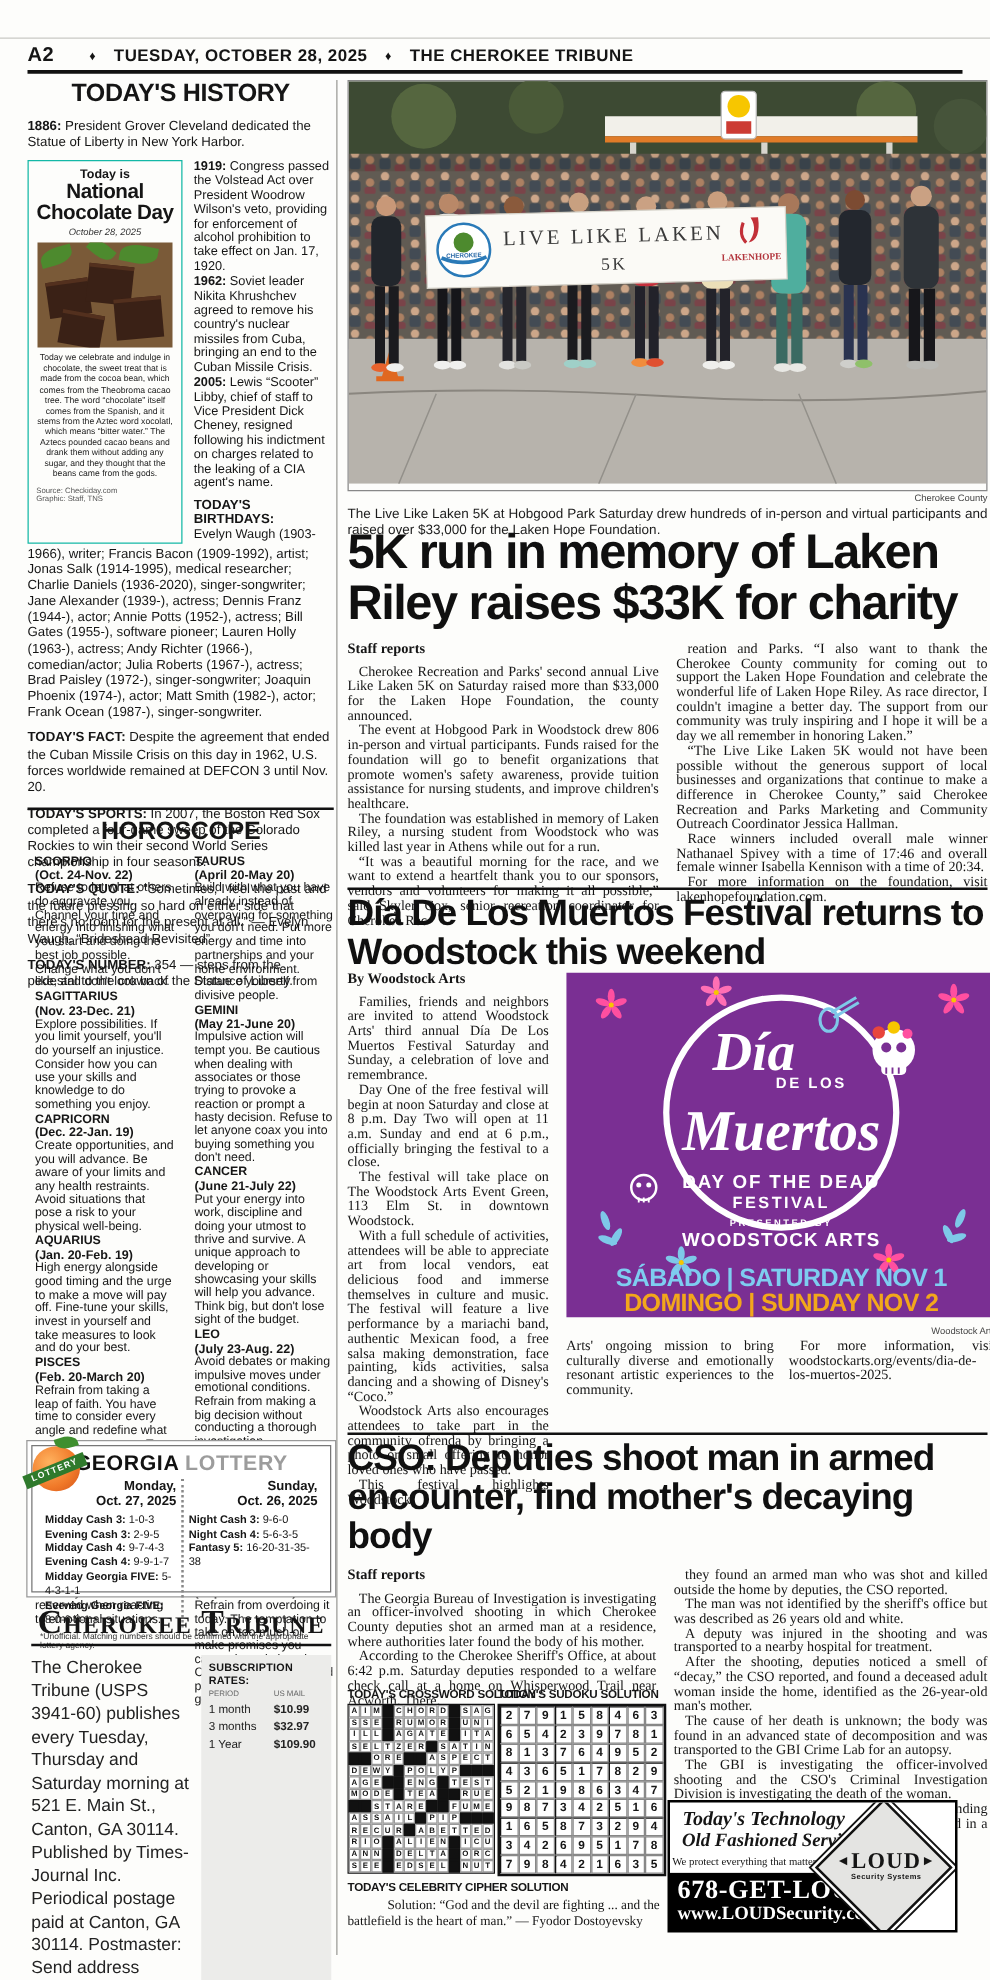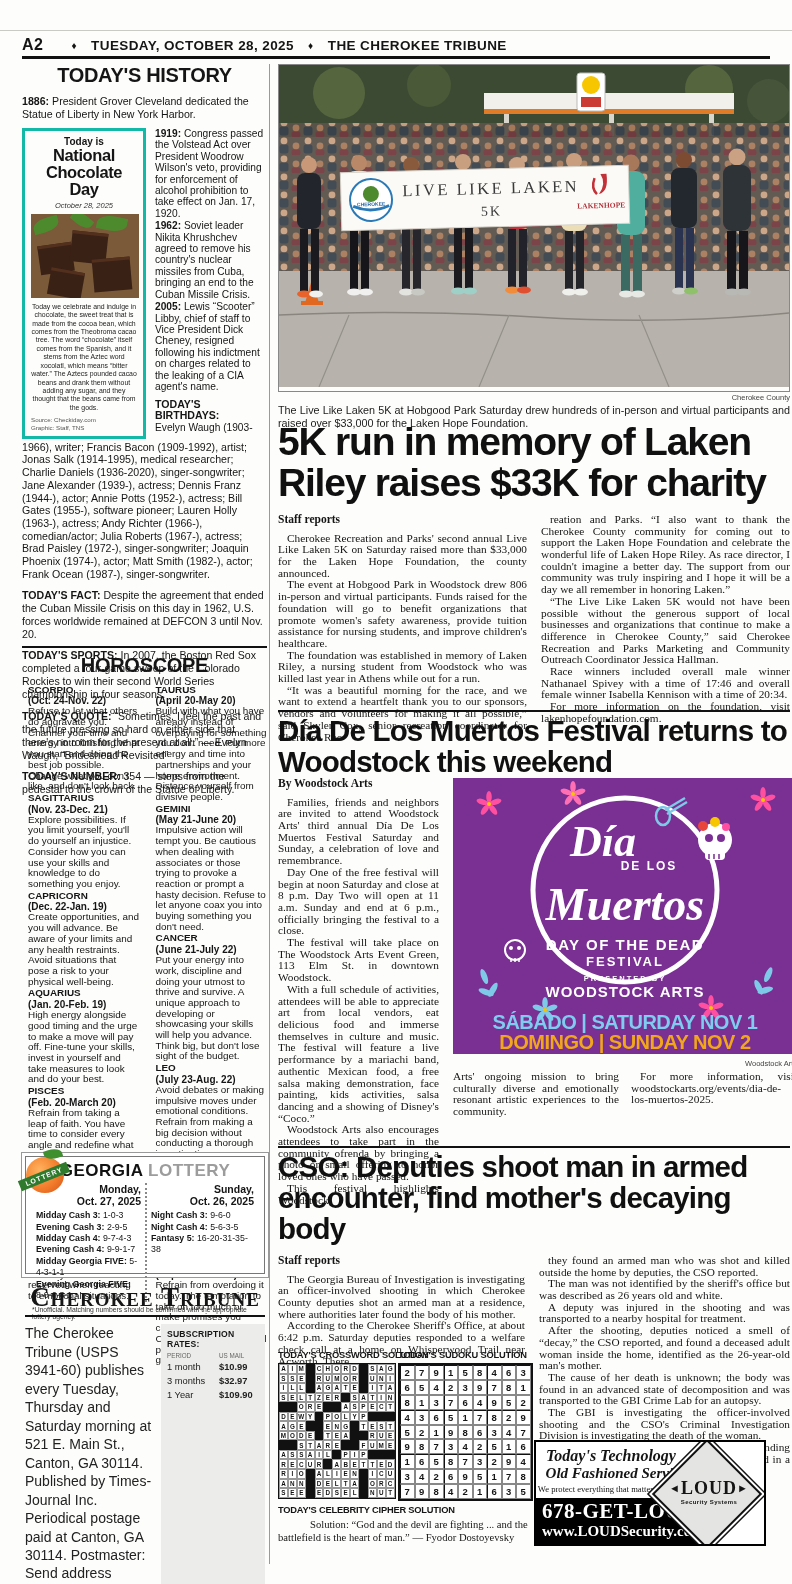--- a/index.html
+++ b/index.html
@@ -17,21 +17,21 @@
 
   
   .sec-big-title{font-weight:bold;font-size:20px;letter-spacing:-.3px;text-align:center;margin:0 0 8px 0;}
   .thin-rule{height:1.5px;background:#111;border:0;margin:10px 0 6px 0;}
   p{margin:0;}
 
   
   #history-block{left:22px;top:64px;width:245px;}
   .hist-intro{font-size:10.6px;line-height:1.22;margin-bottom:7px;}
   .choc-row{display:flex;gap:9px;}
-  .choc-box{width:124px;flex:0 0 124px;border:3px solid #14b8a6;padding:5px 6px 4px 6px;box-sizing:border-box;text-align:center;}
+  .choc-box{width:124px;flex:0 0 124px;border:1px solid #14b8a6;padding:5px 6px 4px 6px;box-sizing:border-box;text-align:center;}
   .choc-kicker{font-weight:bold;font-size:10px;}
   .choc-title{font-weight:bold;font-size:16.5px;line-height:1.05;letter-spacing:-.4px;}
   .choc-date{font-style:italic;font-size:7.5px;color:#333;margin:2px 0 4px 0;}
   .choc-img{position:relative;width:108px;height:84px;margin:0 auto 5px auto;background:#7a5a38;overflow:hidden;}
   .choc-img .sq{position:absolute;background:#3a2116;border-top:3px solid #53301e;}
   .choc-img .leaf{position:absolute;background:#4d8a2e;border-radius:60% 0 60% 0;}
   .choc-cap{font-size:6.9px;line-height:1.22;text-align:center;color:#222;}
   .choc-src{font-size:6.2px;color:#555;text-align:left;margin-top:4px;line-height:1.25;}
   .hist-side{flex:1;font-size:10.2px;line-height:1.12;}
   .hist-p{margin-bottom:1px;}

